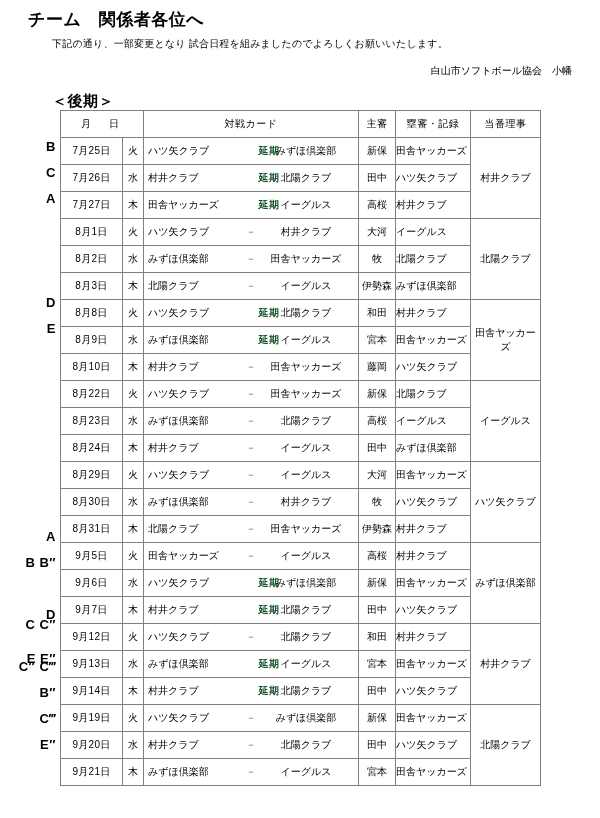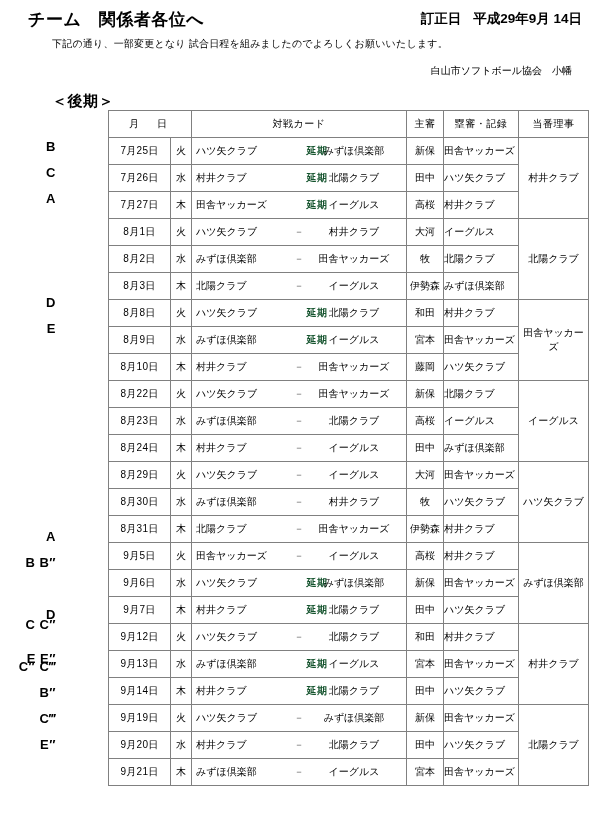--- a/index.html
+++ b/index.html
@@ -72,21 +72,20 @@
     left: 0; top: 110px;
     width: 600px;
   }
   table#schedule {
     position: absolute;
     left: 60px; top: 0;
     border-collapse: collapse;
     table-layout: fixed;
     width: 480px;
     background: #ffffff;
-    margin-left: 48px;
   }
   table#schedule td, table#schedule th {
     border: 1px solid #808080;
     padding: 0;
     height: 26px;
     font-weight: normal;
     font-size: 10px;
     vertical-align: middle;
     background: transparent;
   }
@@ -201,21 +200,20 @@
     white-space: pre;
     letter-spacing: 0.5px;
   }
 </style>
 </head>
 <body>
 
 <div id="header">
   <div id="title-row">
     <div id="doc-title">チーム　関係者各位へ</div>
-    <div id="revision-block"><span id="revision-label">訂正日</span><span id="revision-date">平成29年9月 14日</span></div>
   </div>
   <div id="subtitle">下記の通り、一部変更となり 試合日程を組みましたのでよろしくお願いいたします。</div>
   <div id="association">白山市ソフトボール協会　小幡</div>
   <div id="season-heading">＜後期＞</div>
 </div>
 
 <div id="schedule-wrap">
 
   <div id="round-labels">
       <div class="round-label" style="top: 24px;">B</div>

